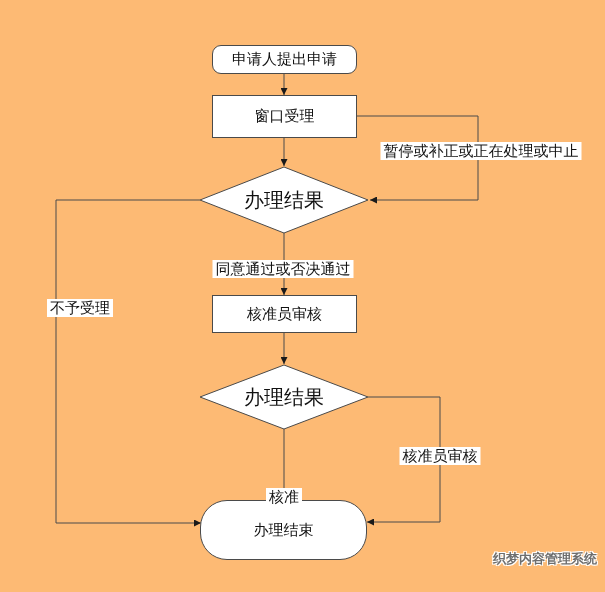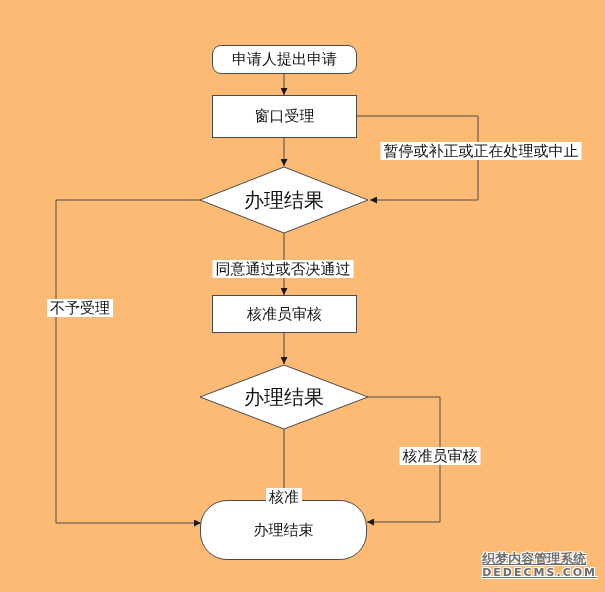--- a/index.html
+++ b/index.html
@@ -40,25 +40,24 @@
     font-size: 15px;
     color: #111111;
     padding: 1px 3px;
     white-space: nowrap;
     line-height: 16px;
   }
   .watermark {
     position: absolute;
     top: 552px;
     right: 8px;
-    text-align: left;
+    text-align: center;
     color: #6e6e6e;
     font-weight: bold;
     text-shadow: 1px 1px 0 #ffffff, -1px -1px 0 #ffffff, 1px -1px 0 #ffffff, -1px 1px 0 #ffffff;
-    text-decoration: underline;
   }
   .watermark .wm-line1 { display: block; font-size: 13px; line-height: 14px; }
   .watermark .wm-line2 { display: block; font-size: 11px; line-height: 13px; letter-spacing: 2px; }
 </style>
 </head>
 <body>
 
 <div class="canvas">
 
   <svg class="wires" viewBox="0 0 605 592" xmlns="http://www.w3.org/2000/svg">
@@ -113,16 +112,15 @@
   <div class="edge-label" style="left:283px; top:244px;margin-top:16px;">同意通过或否决通过</div>
 
   <div class="edge-label" style="left:56px; top:299px;margin-left:24px;">不予受理</div>
 
   <div class="edge-label" style="left:284px; top:456px;margin-top:32px;">核准</div>
 
   <div class="edge-label" style="left:440px; top:447px;">核准员审核</div>
 
   <div class="watermark">
     <span class="wm-line1">织梦内容管理系统</span>
-    <span class="wm-line2">DEDECMS.COM</span>
   </div>
 
 </div>
 
 </body></html>

